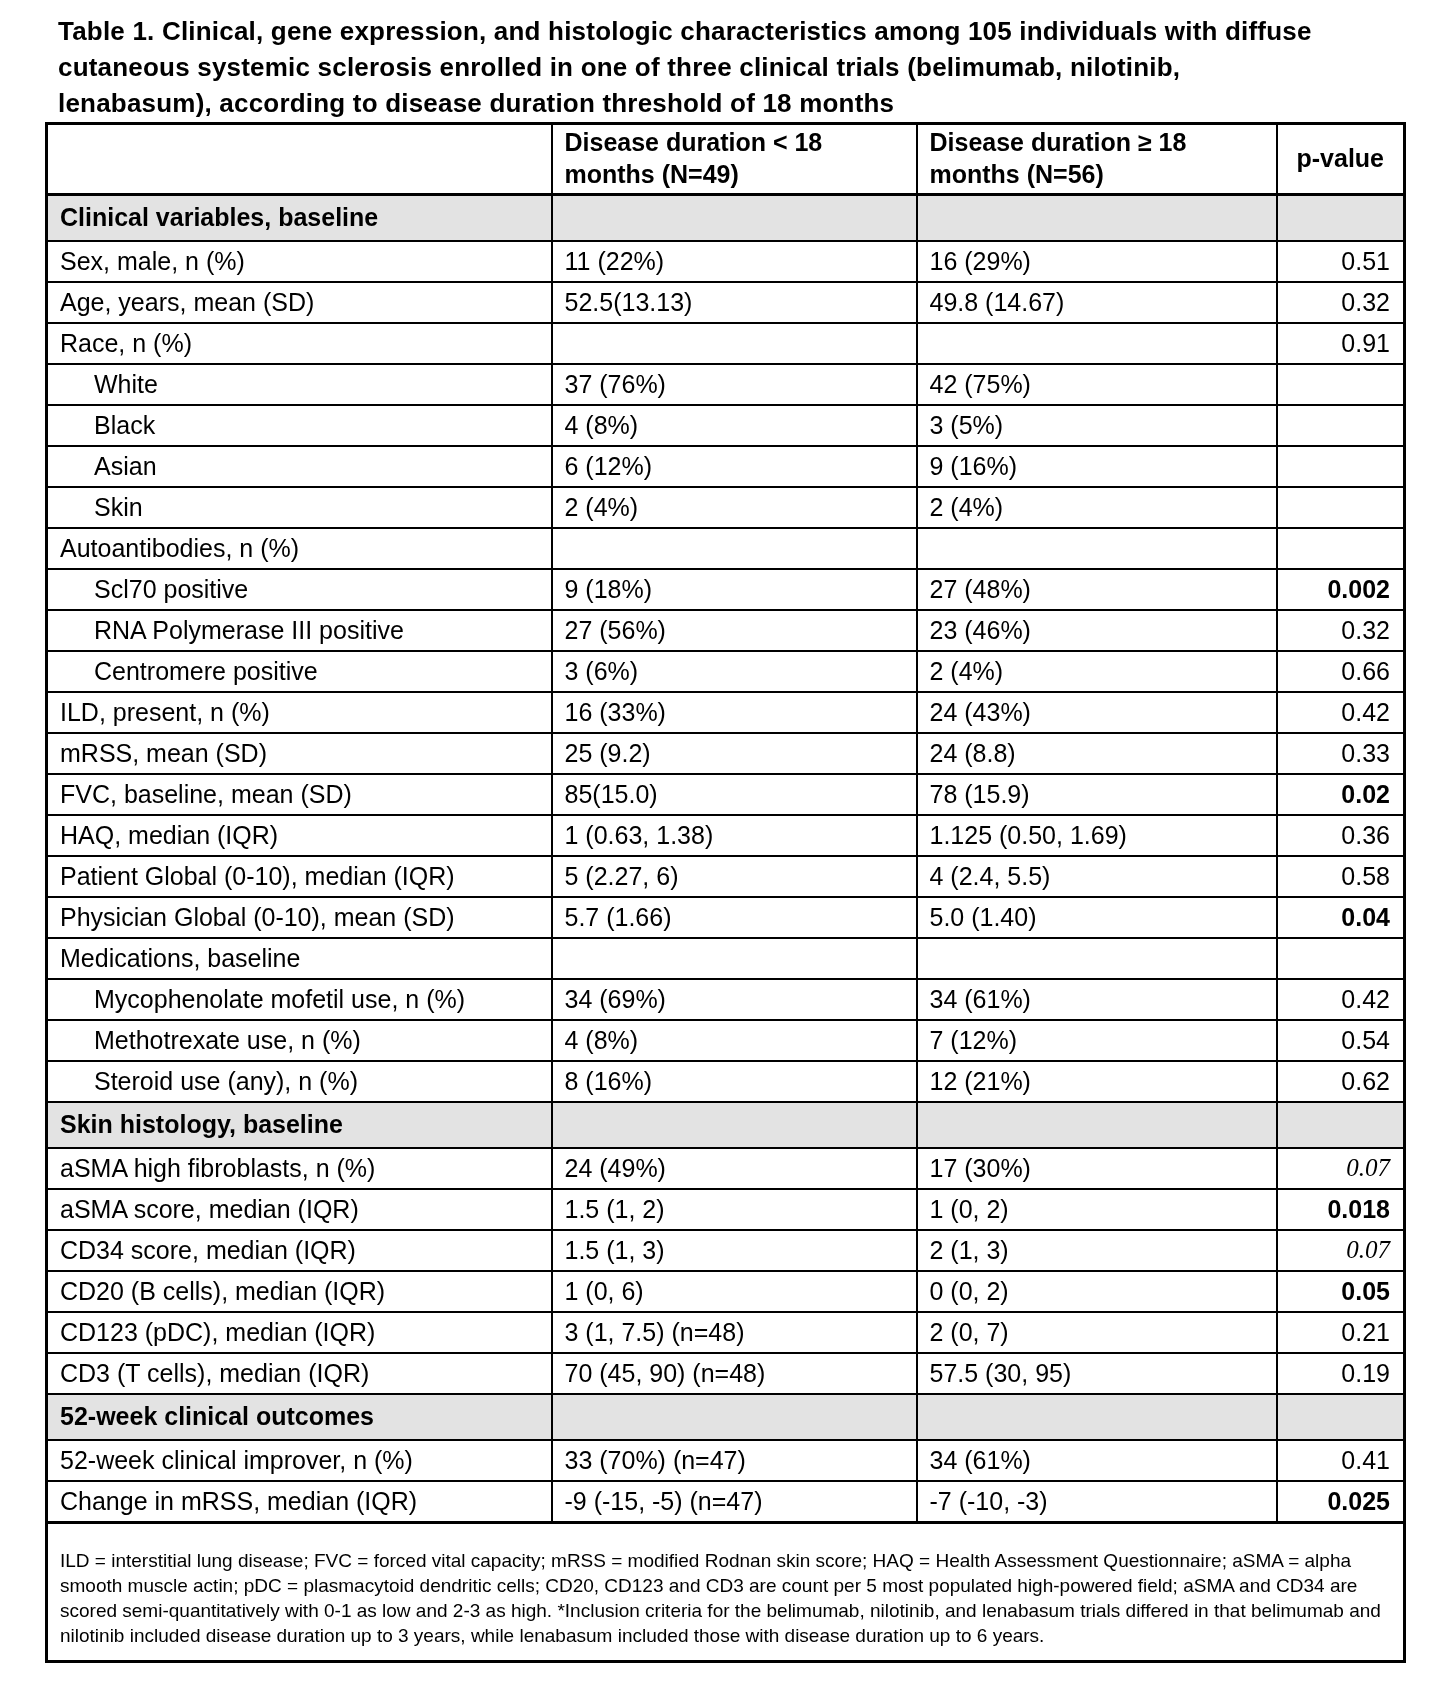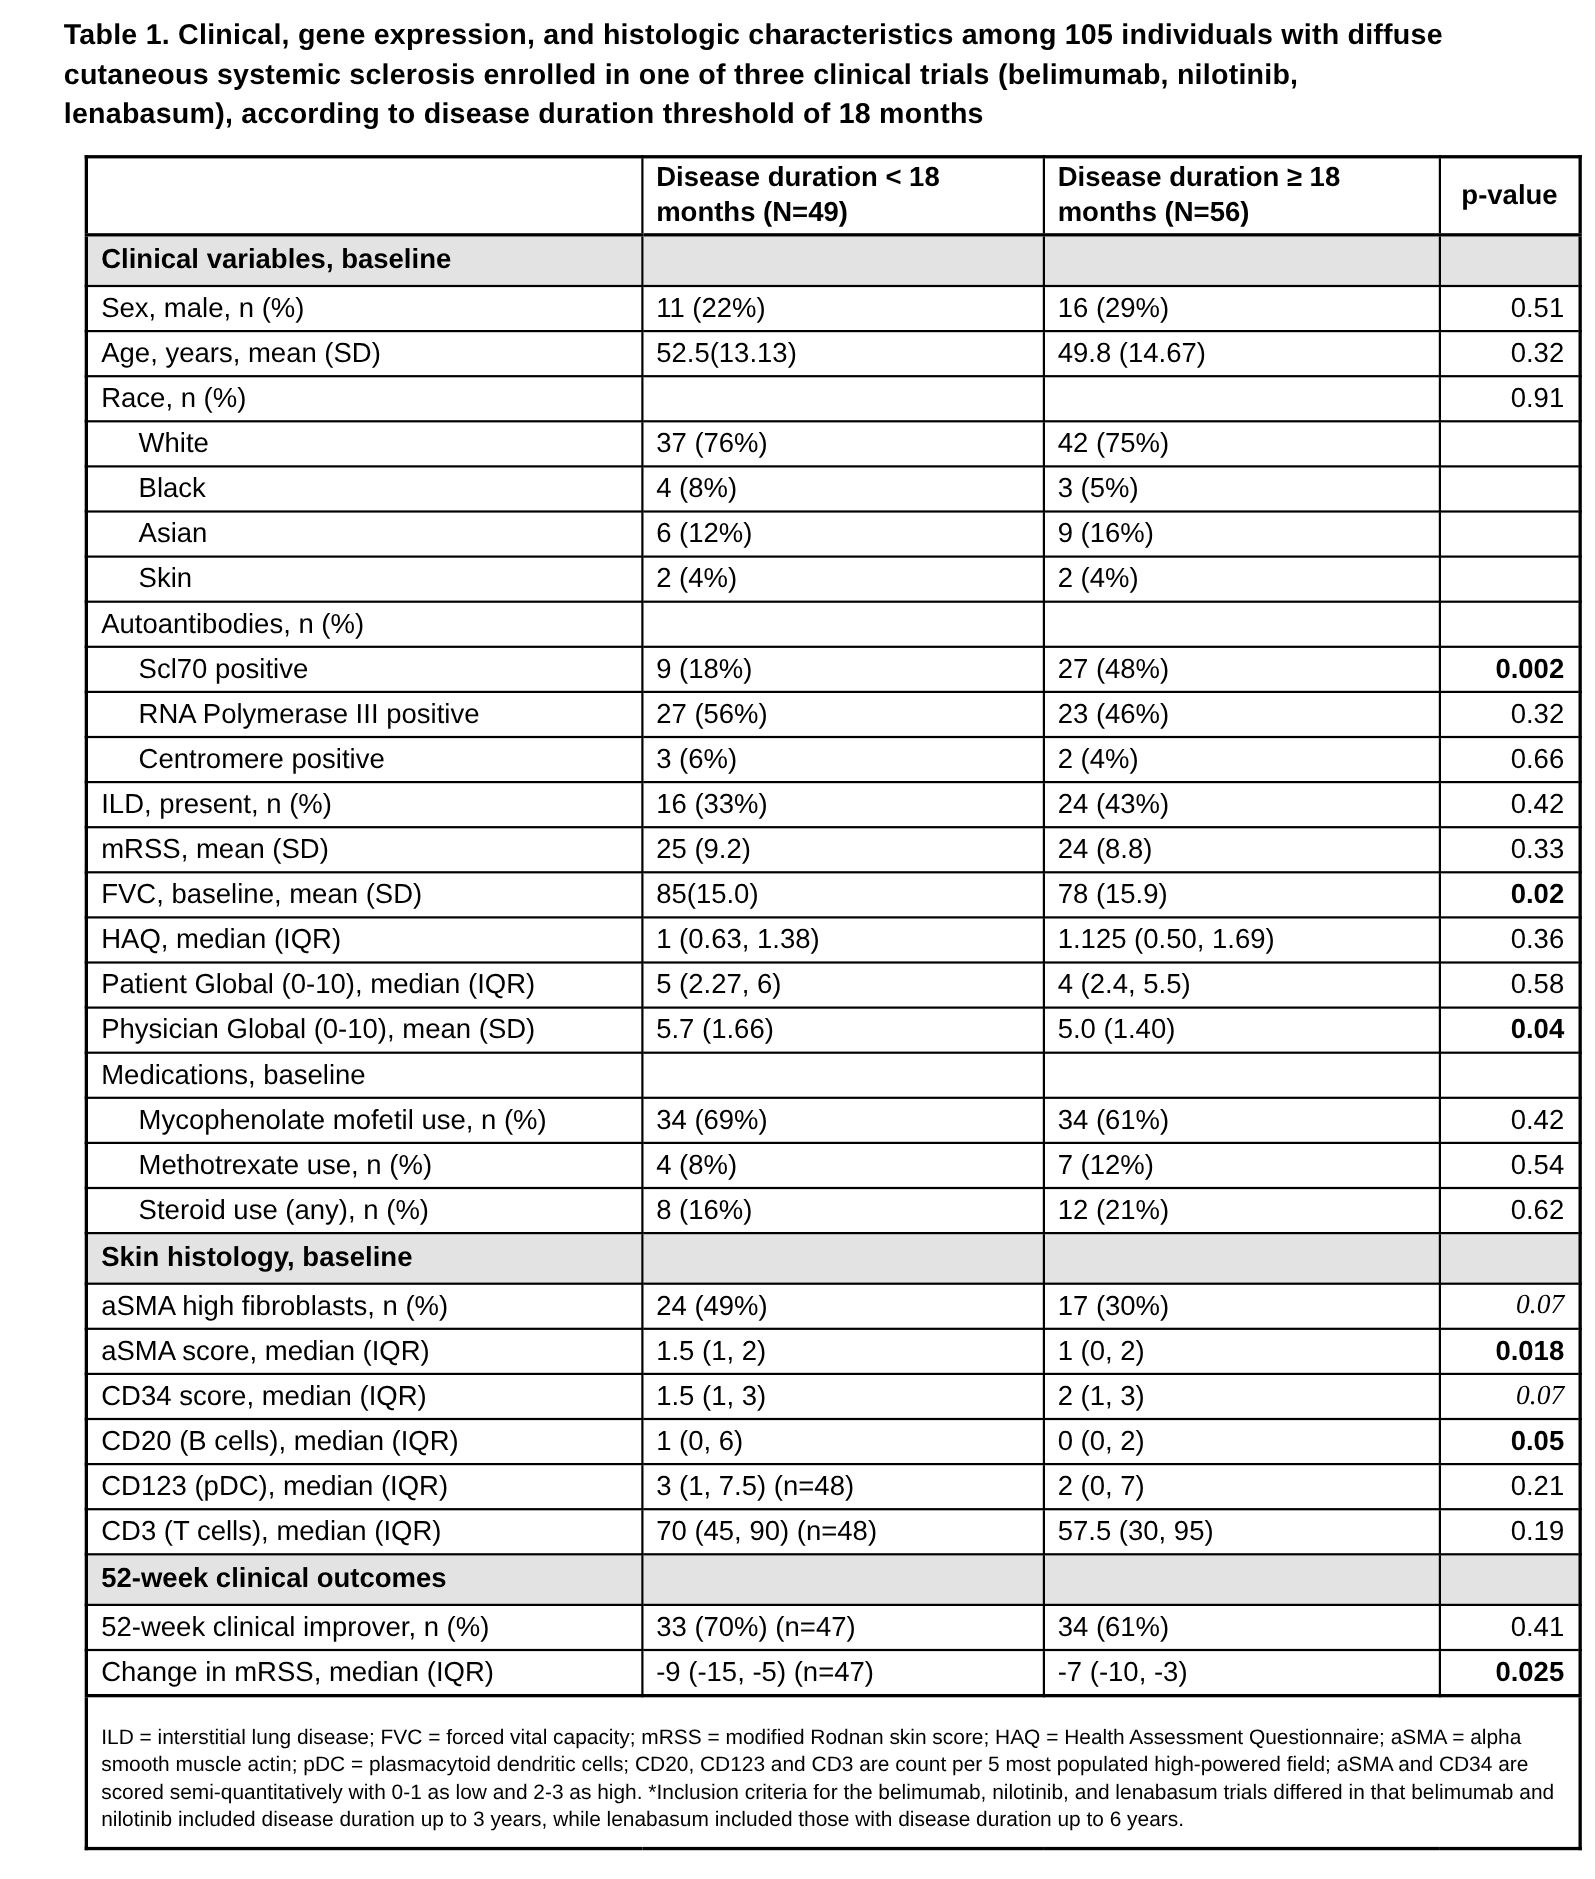--- a/index.html
+++ b/index.html
@@ -16,29 +16,27 @@
     padding: 14px 43px 0 45px;
     overflow: hidden;
     background: #ffffff;
   }
   .title {
     font-size: 26px;
     font-weight: bold;
     line-height: 1.38;
     width: 1270px;
     padding-left: 13px;
-    margin-bottom: 19px;
     letter-spacing: 0.2px;
   }
   table.char-table {
     border-collapse: collapse;
     table-layout: fixed;
     width: 1360px;
     border: 3px solid #000;
-    margin-left: 32px;
   }
   .char-table th, .char-table td {
     border: 2px solid #000;
     font-size: 25px;
     padding: 1px 12px;
     vertical-align: middle;
     text-align: left;
     overflow: hidden;
     white-space: nowrap;
   }

